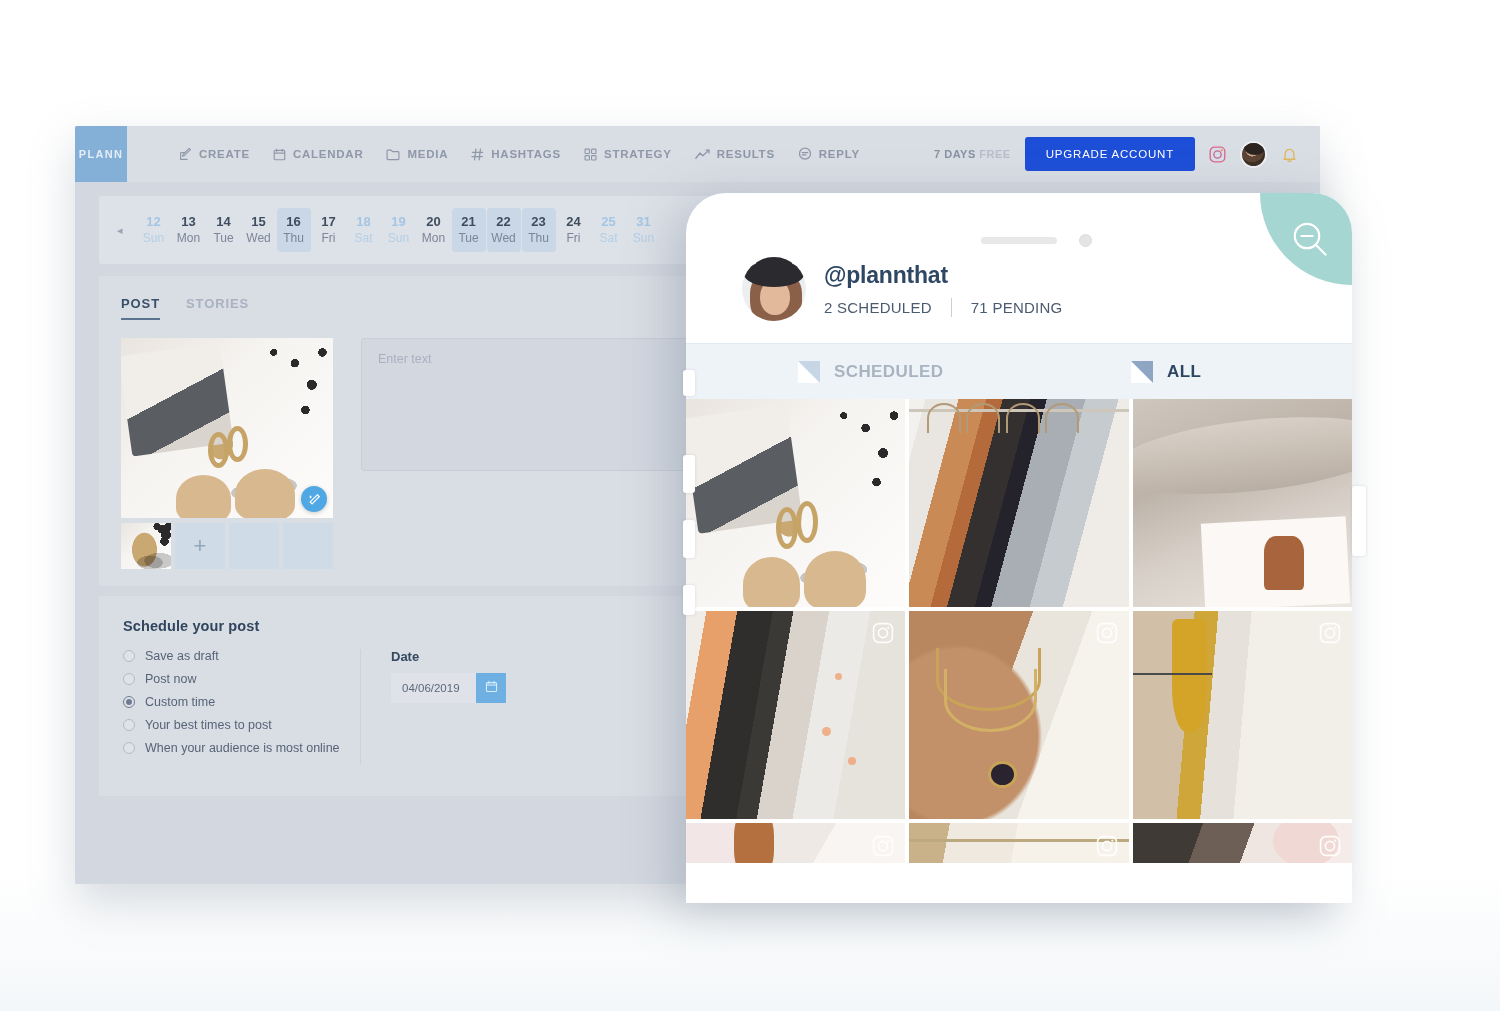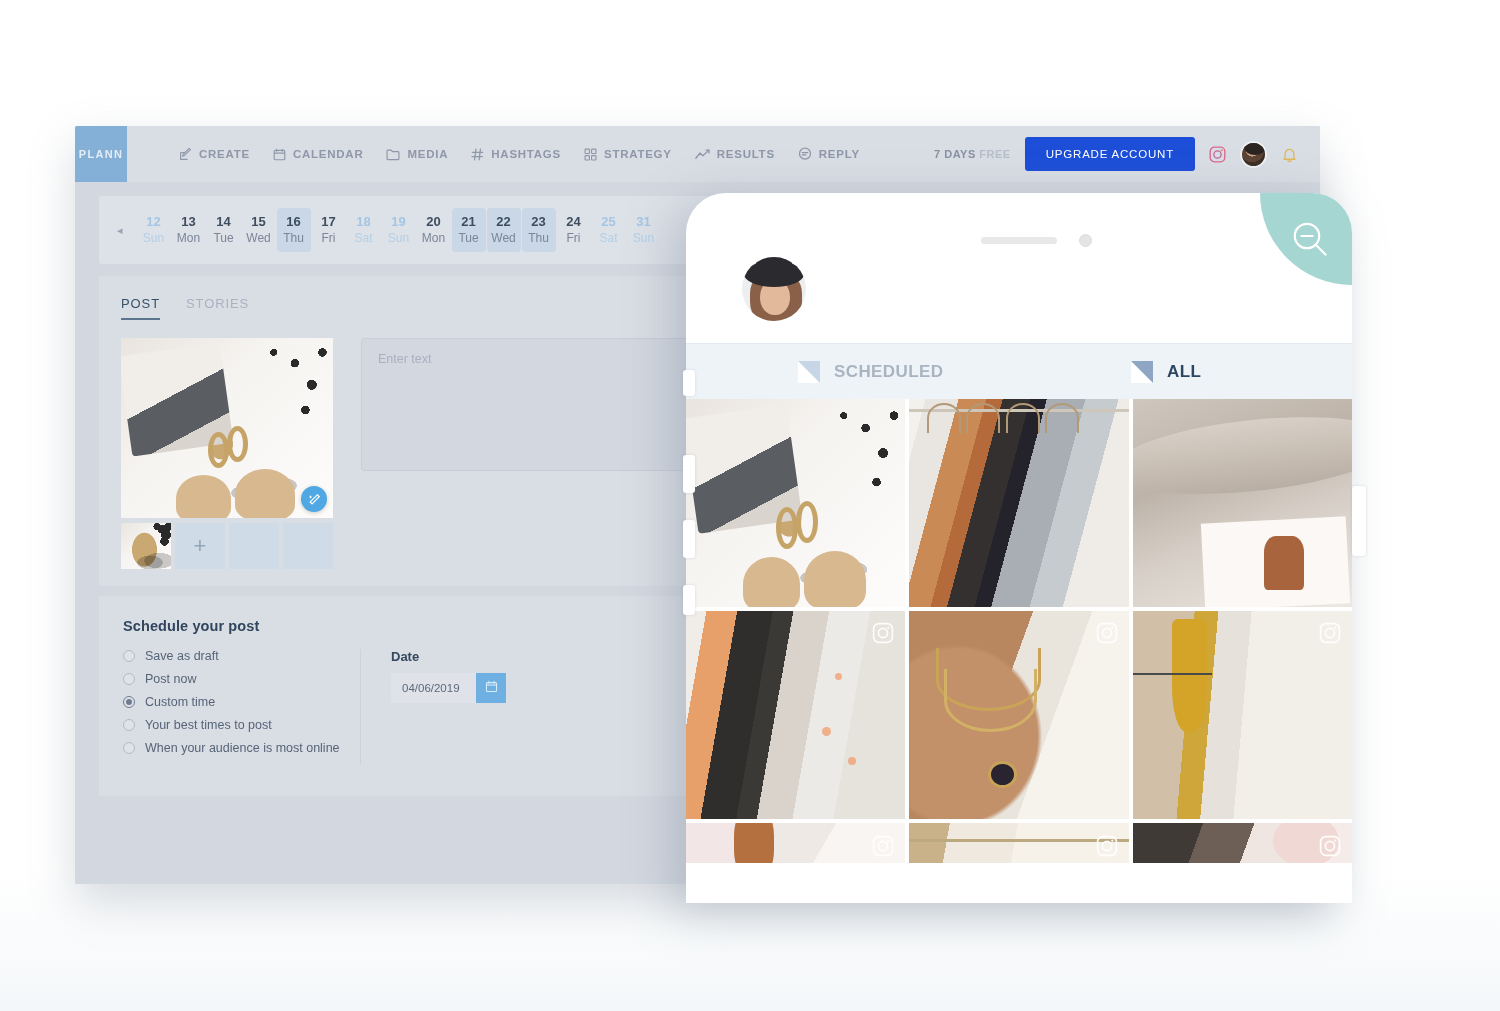--- a/index.html
+++ b/index.html
@@ -96,21 +96,21 @@
 
   .editor-card {
     margin-top: 12px;
     background: #d9dde4;
     border-radius: 3px;
     height: 310px;
     padding: 20px 22px 0 22px;
     position: relative;
   }
   .tabs { display: flex; gap: 26px; }
-  .tab { font-size: 13px; font-weight: 400; letter-spacing: .9px; cursor: pointer; padding-bottom: 7px; }
+  .tab { font-size: 13px; font-weight: 700; letter-spacing: .9px; cursor: pointer; padding-bottom: 7px; }
   .tab.active { color: #39506b; border-bottom: 2.5px solid #5d7490; }
   .tab.inactive { color: #a9b2c0; }
 
   .editor-row { display: flex; margin-top: 18px; gap: 28px; }
   .media-col { width: 212px; }
   .main-photo {
     width: 212px; height: 180px; position: relative; overflow: hidden;
     background: #f2f0ee;
   }
   .magic-btn {
@@ -602,20 +602,28 @@
       </div>
     </div>
 
     <div class="phone-profile">
       <div class="pf-avatar">
         <div class="hair"></div>
           <div class="face"></div>
           <div class="hat2"></div>
           <div class="hat"></div>
       </div>
+      <div>
+        <div class="pf-handle">@plannthat</div>
+        <div class="pf-stats">
+          <span class="pf-stat">2 SCHEDULED</span>
+          <span class="pf-div"></span>
+          <span class="pf-stat">71 PENDING</span>
+        </div>
+      </div>
     </div>
 
     <div class="phone-tabs">
       <div class="ph-tab off">
         <span class="corner"></span>
         <span class="lbl">SCHEDULED</span>
       </div>
       <div class="ph-tab on">
         <span class="corner"></span>
         <span class="lbl">ALL</span>

